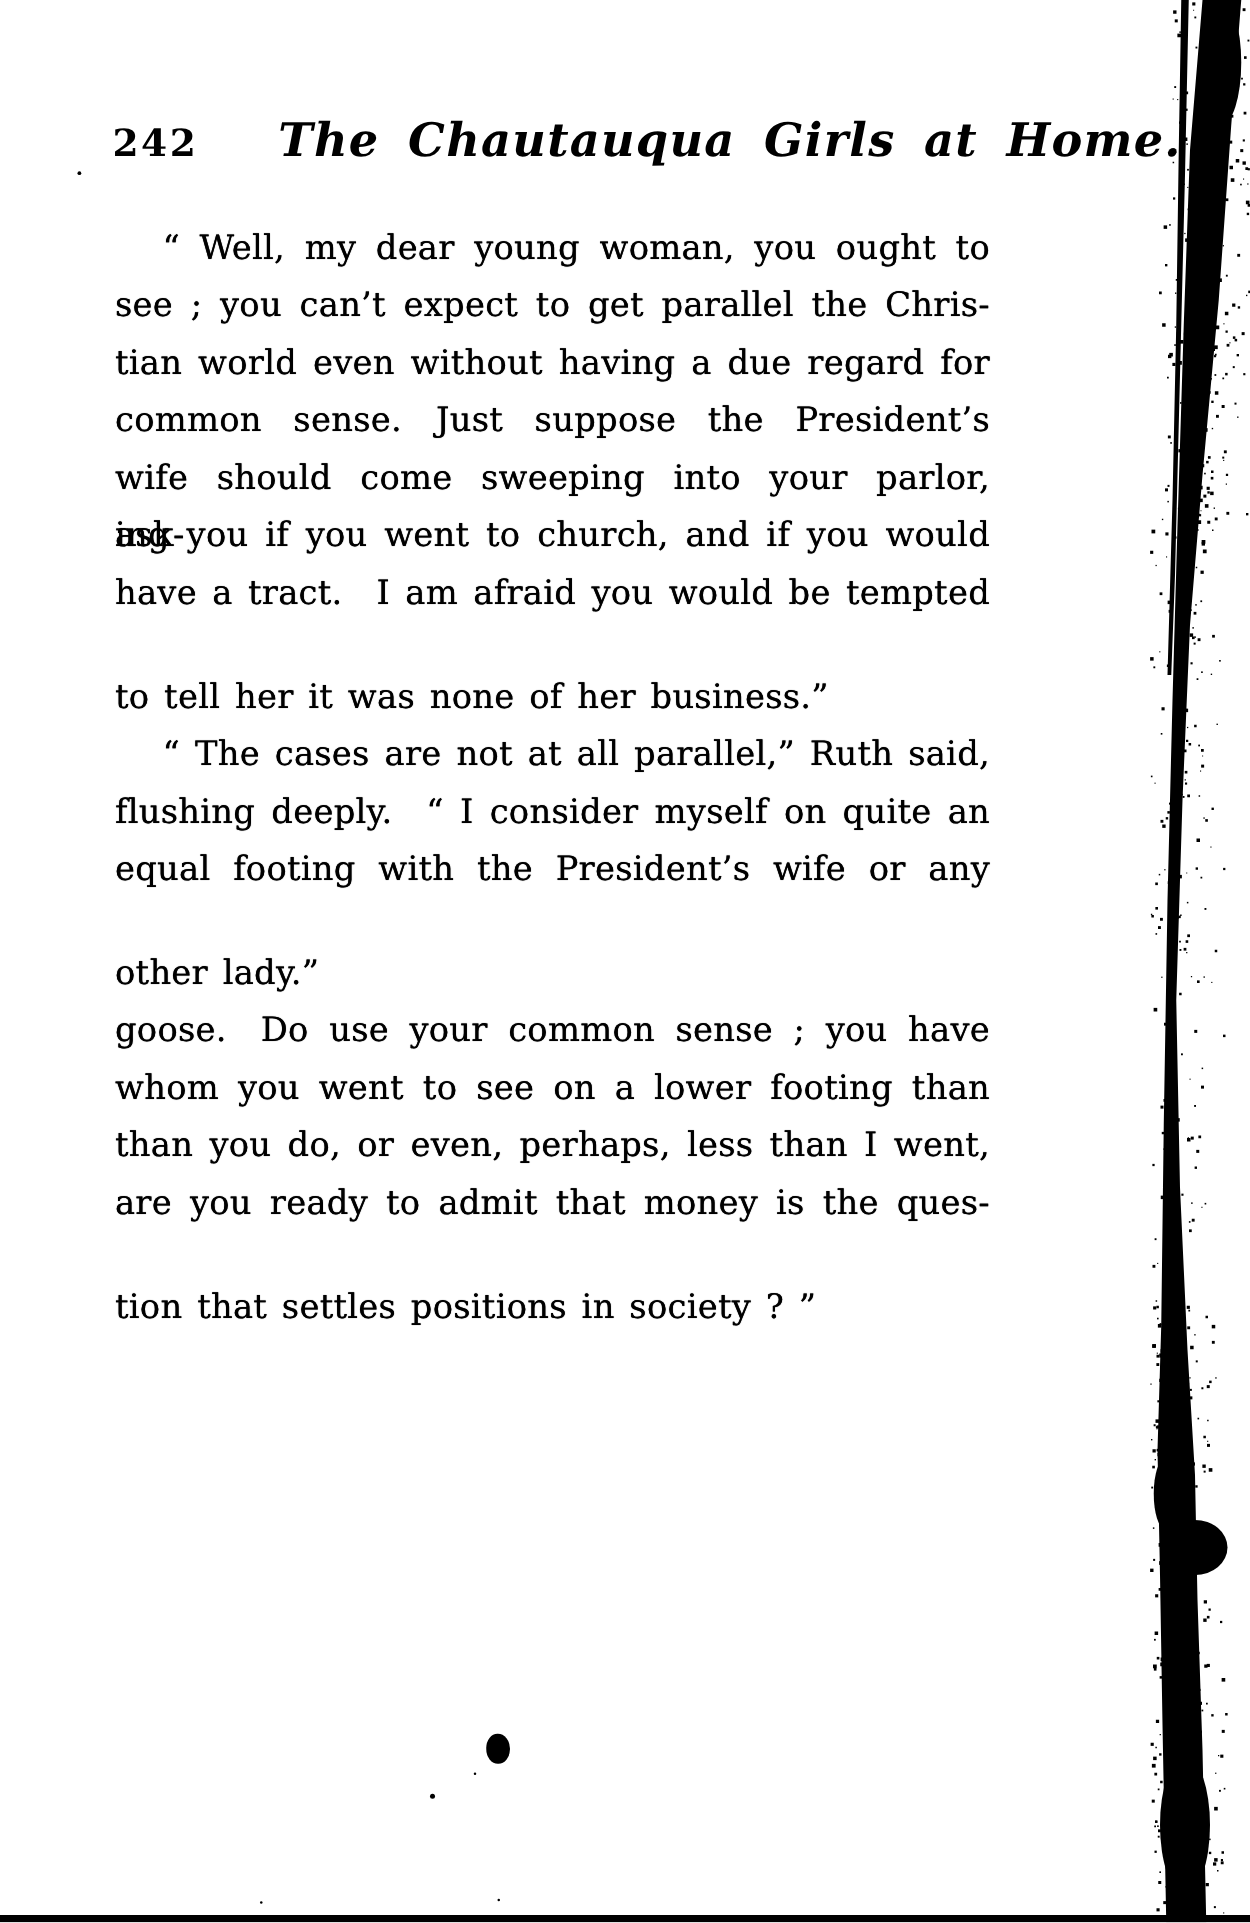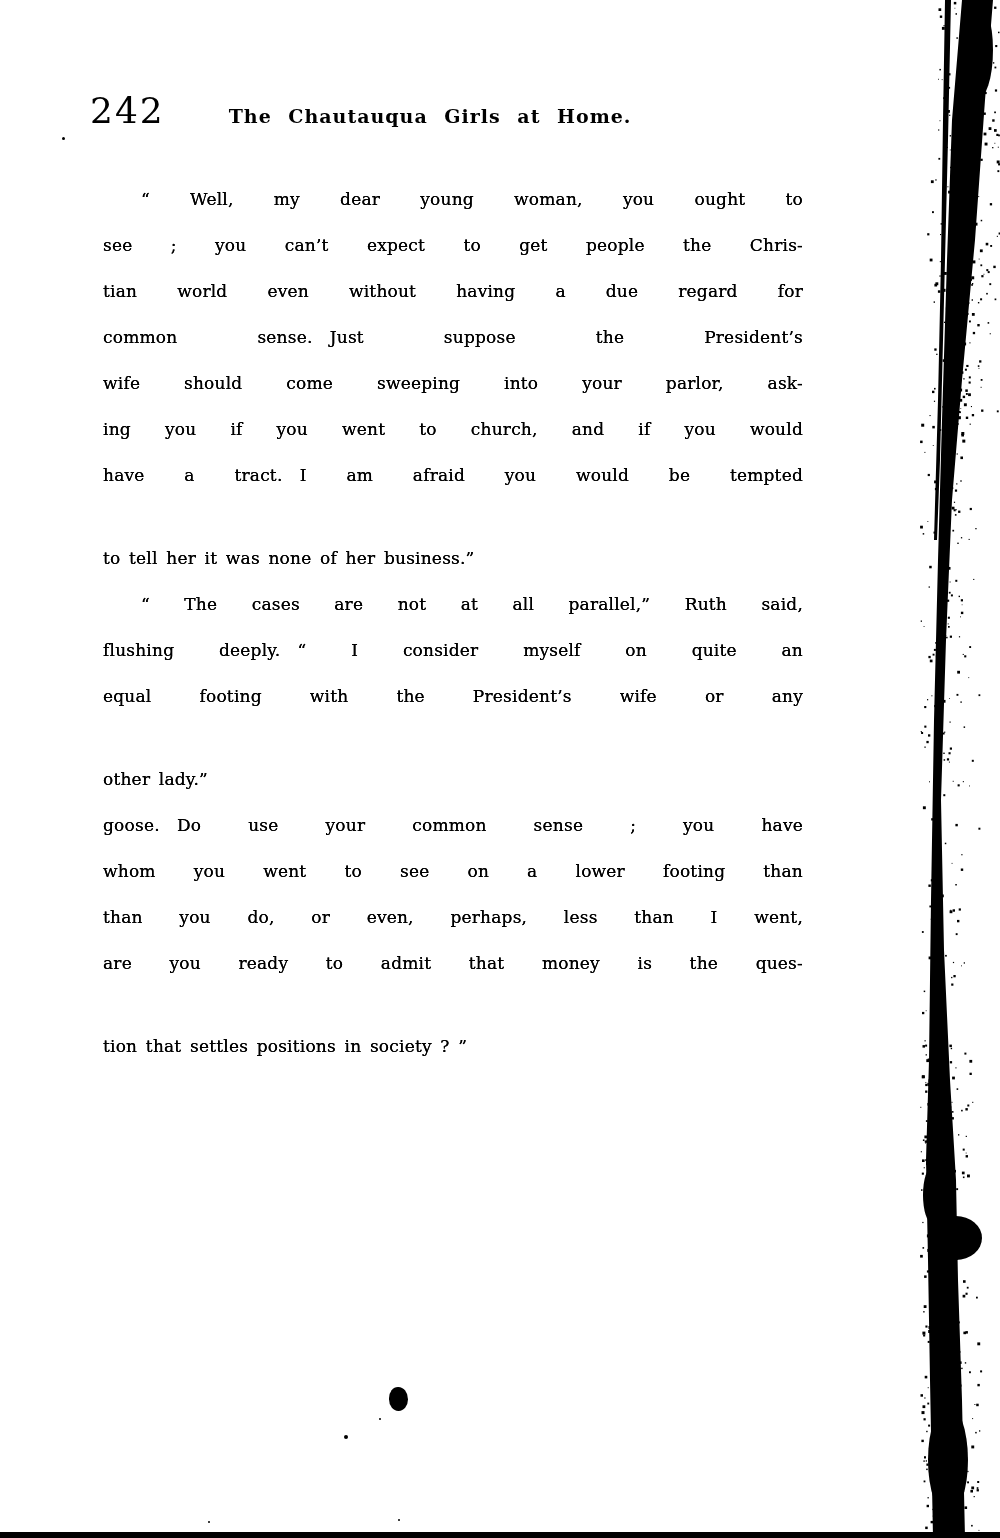--- a/index.html
+++ b/index.html
@@ -14,38 +14,39 @@
   }
   .page-header {
     position: absolute;
     top: 90px;
     left: 90px;
     width: 710px;
     display: flex;
     align-items: baseline;
   }
   .page-number {
-    font-size: 36px;
-    font-weight: 400;
+    font-size: 30px;
+    font-weight: 700;
     letter-spacing: 2px;
   }
   .running-title {
     margin-left: 64px;
-    font-size: 19px;
+    font-size: 37px;
+    font-style: italic;
     font-weight: 600;
     letter-spacing: 1px;
     word-spacing: 9px;
     white-space: nowrap;
   }
   .page-body {
     position: absolute;
     top: 176px;
-    left: 103px;
+    left: 92px;
     width: 700px;
-    font-size: 17px;
+    font-size: 27px;
     line-height: 46px;
     text-shadow: 0 0 0.6px #000;
     letter-spacing: 0.2px;
     word-spacing: 3px;
   }
   .paragraph { margin: 0; }
   .line {
     height: 46px;
     overflow: visible;
     text-align: justify;
@@ -86,21 +87,21 @@
 <div class="page">
 
   <header class="page-header">
     <span class="page-number">242</span>
     <span class="running-title">The Chautauqua Girls at Home.</span>
   </header>
 
   <main class="page-body">
       <div class="paragraph">
         <div class="line indent"><span>“ Well, my dear young woman, you ought to</span></div>
-        <div class="line"><span>see ; you can’t expect to get people the Chris-</span></div>
+        <div class="line"><span>see ; you can’t expect to get parallel the Chris-</span></div>
         <div class="line"><span>tian world even without having a due regard for</span></div>
         <div class="line"><span>common sense. Just suppose the President’s</span></div>
         <div class="line"><span>wife should come sweeping into your parlor, ask-</span></div>
         <div class="line"><span>ing you if you went to church, and if you would</span></div>
         <div class="line"><span>have a tract. I am afraid you would be tempted</span></div>
         <div class="line last"><span>to tell her it was none of her business.”</span></div>
       </div>
       <div class="paragraph">
         <div class="line indent"><span>“ The cases are not at all parallel,” Ruth said,</span></div>
         <div class="line"><span>flushing deeply. “ I consider myself on quite an</span></div>

